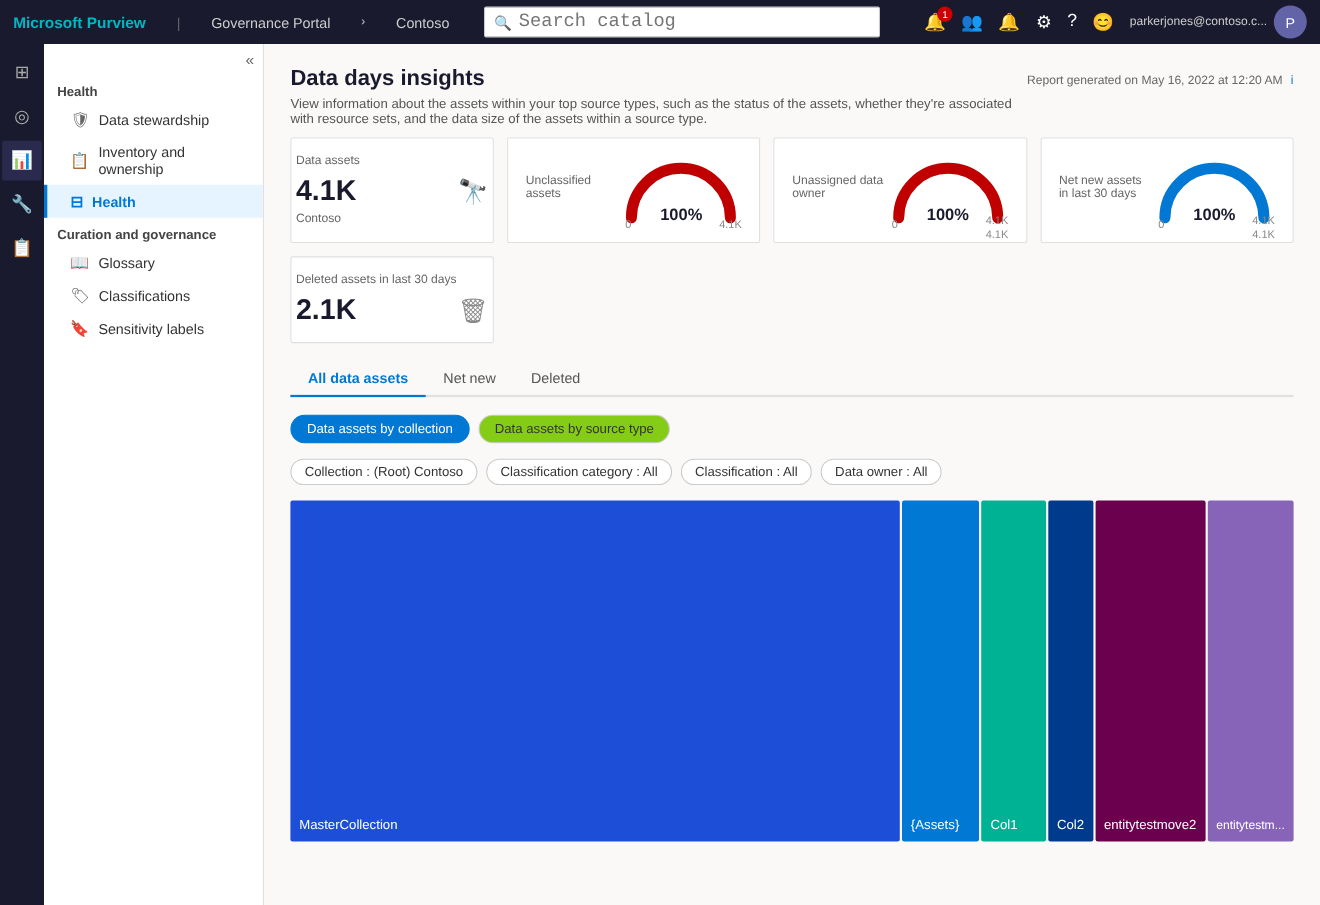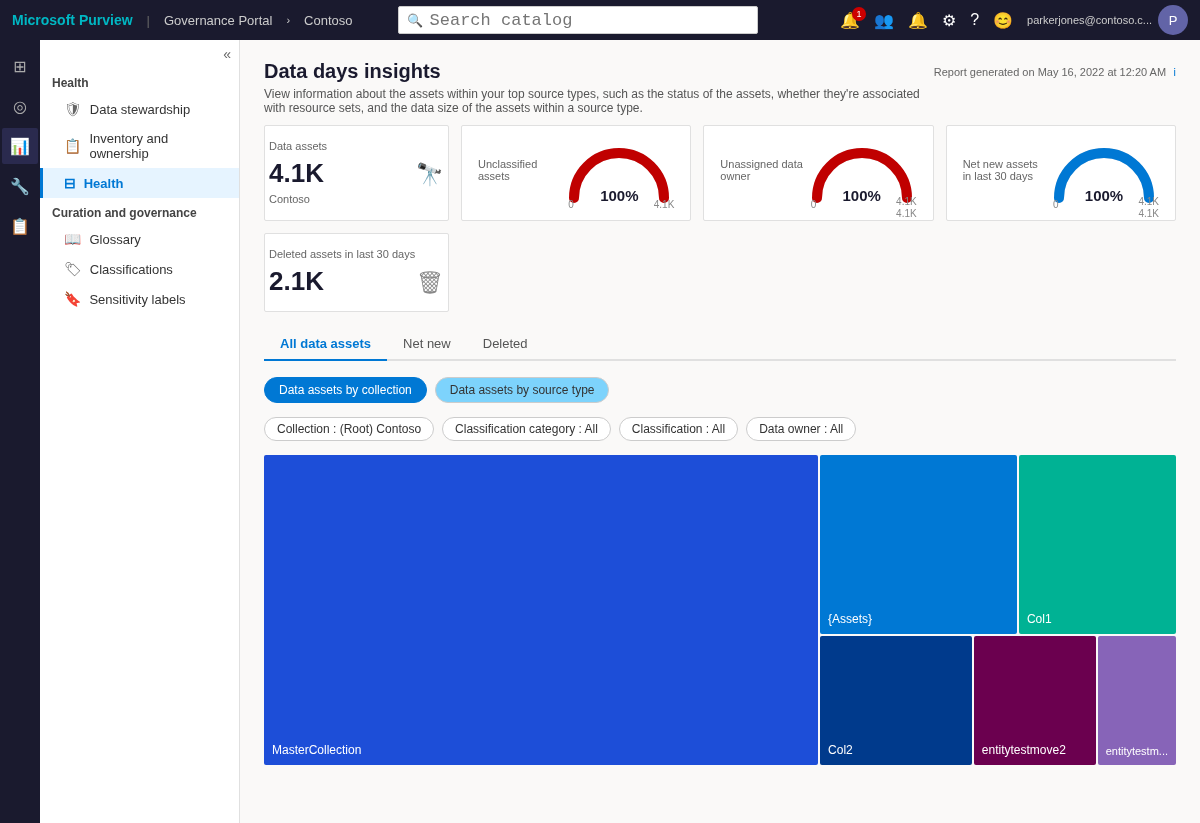--- a/index.html
+++ b/index.html
@@ -1,21 +1,21 @@
 <!DOCTYPE html>
 <html><head>
   <meta charset="utf-8">
   <style>
     * { box-sizing: border-box; margin: 0; padding: 0; }
     body { font-family: 'Segoe UI', Arial, sans-serif; font-size: 13px; background: #f3f2f1; overflow: hidden; }
 
     
     .topnav {
       display: flex; align-items: center; background: #1a1a2e; height: 40px;
-      padding: 0 12px; gap: 10px; color: white; position: relative; z-index: 10;
+      padding: 0 12px; gap: 24px; color: white; position: relative; z-index: 10;
     }
     .topnav-brand { color: #00b7c3; font-weight: 600; font-size: 14px; white-space: nowrap; }
     .topnav-sep { color: #666; margin: 0 4px; }
     .topnav-portal { color: #ccc; font-size: 13px; }
     .topnav-chevron { color: #ccc; font-size: 11px; margin: 0 4px; }
     .topnav-contoso { color: #ccc; font-size: 13px; }
     .topnav-search {
       flex: 1; max-width: 360px; margin: 0 auto;
       background: white; border-radius: 2px; border: 1px solid #ccc;
       display: flex; align-items: center; padding: 0 8px; height: 28px;
@@ -101,21 +101,21 @@
     .tab {
       padding: 8px 16px; font-size: 13px; color: #555; cursor: pointer;
       border-bottom: 2px solid transparent; margin-bottom: -2px;
     }
     .tab.active { color: #0078d4; border-bottom-color: #0078d4; font-weight: 600; }
 
     
     .toggle-group { display: flex; gap: 8px; margin-bottom: 14px; }
     .toggle-btn {
       padding: 5px 14px; border-radius: 16px; font-size: 12px; cursor: pointer;
-      border: 1px solid #ccc; background: #7dd3fc; color: #333;
+      border: 1px solid #ccc; background: #84cc16; color: #333;
     }
     .toggle-btn.active { background: #0078d4; color: white; border-color: #0078d4; }
 
     
     .filters { display: flex; gap: 8px; margin-bottom: 14px; flex-wrap: wrap; }
     .filter-chip {
       padding: 4px 12px; border-radius: 12px; border: 1px solid #ccc;
       font-size: 12px; color: #333; background: white; cursor: pointer;
     }
   </style>
@@ -306,21 +306,21 @@
       <div class="filter-chip">Classification : All</div>
       <div class="filter-chip">Data owner : All</div>
     </div>
 
     <div style="width:100%;height:310px;display:flex;gap:2px;">
 
       <div style="flex:1.3;background:#1d4ed8;border-radius:2px;display:flex;align-items:flex-end;padding:8px;cursor:pointer;">
         <span style="color:white;font-size:12px;font-weight:500;">MasterCollection</span>
       </div>
 
-      <div style="flex:0.86;display:flex;flex-direction:column;gap:2px;">
+      <div style="flex:0.86;display:flex;gap:2px;">
 
         <div style="flex:0.58;display:flex;gap:2px;">
           <div style="flex:1;background:#0078d4;border-radius:2px;display:flex;align-items:flex-end;padding:8px;cursor:pointer;">
             <span style="color:white;font-size:12px;font-weight:500;">{Assets}</span>
           </div>
           <div style="flex:0.78;background:#00b294;border-radius:2px;display:flex;align-items:flex-end;padding:8px;cursor:pointer;">
             <span style="color:white;font-size:12px;font-weight:500;">Col1</span>
           </div>
         </div>
 

